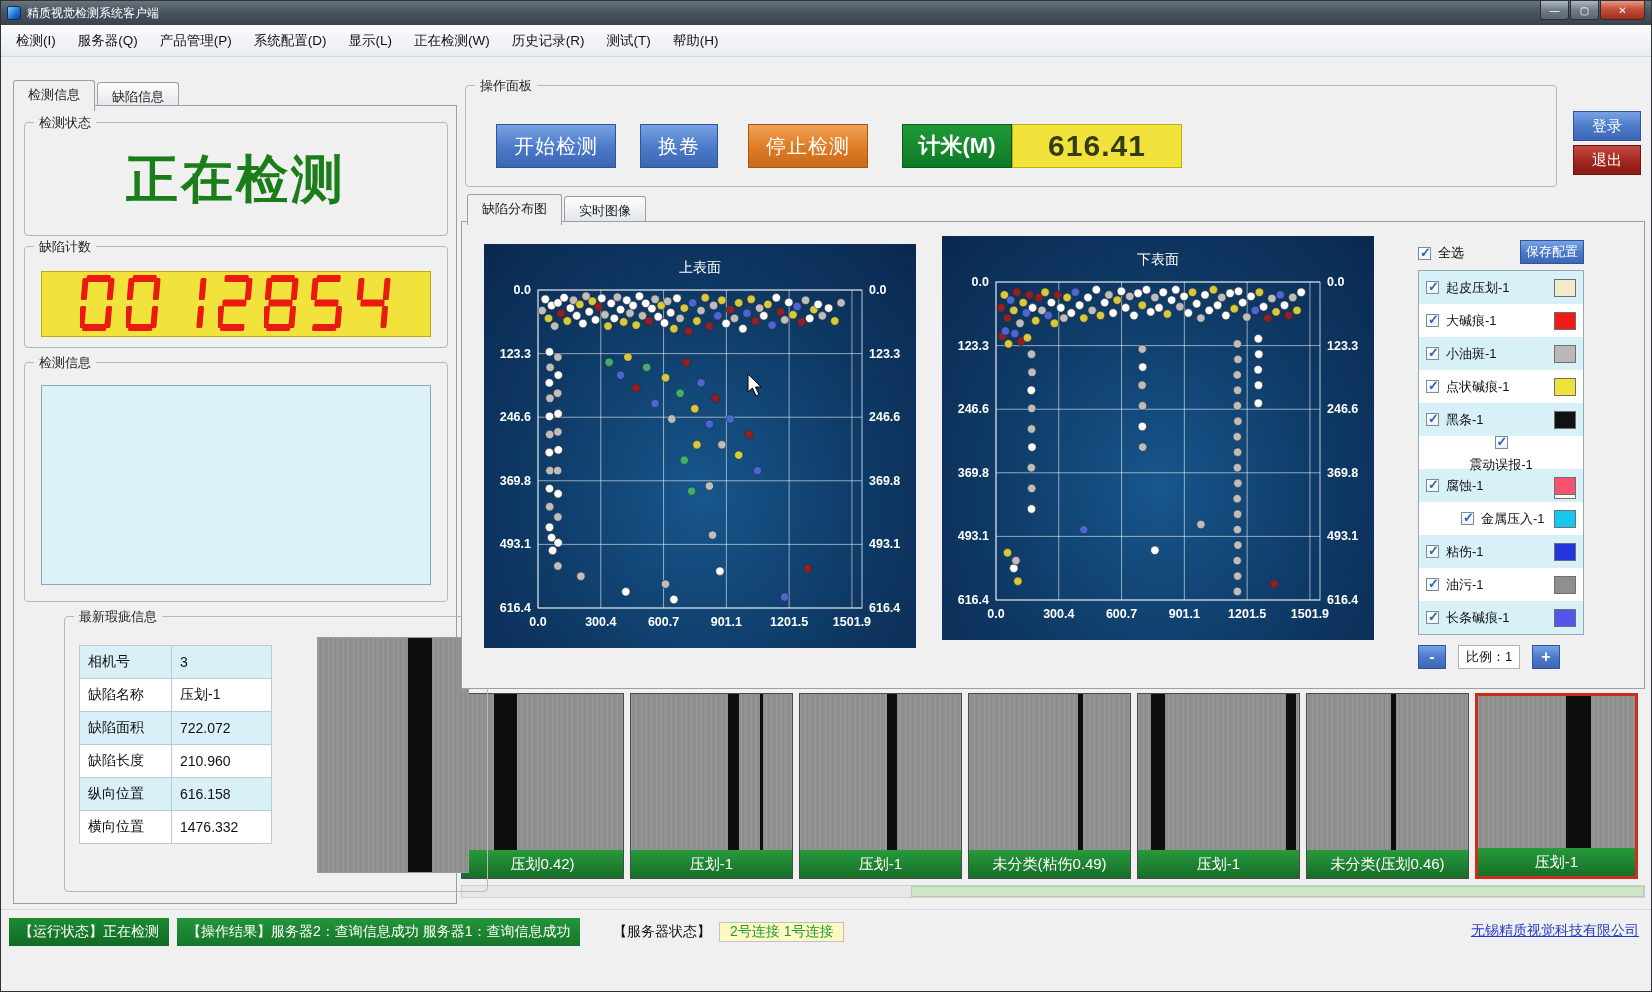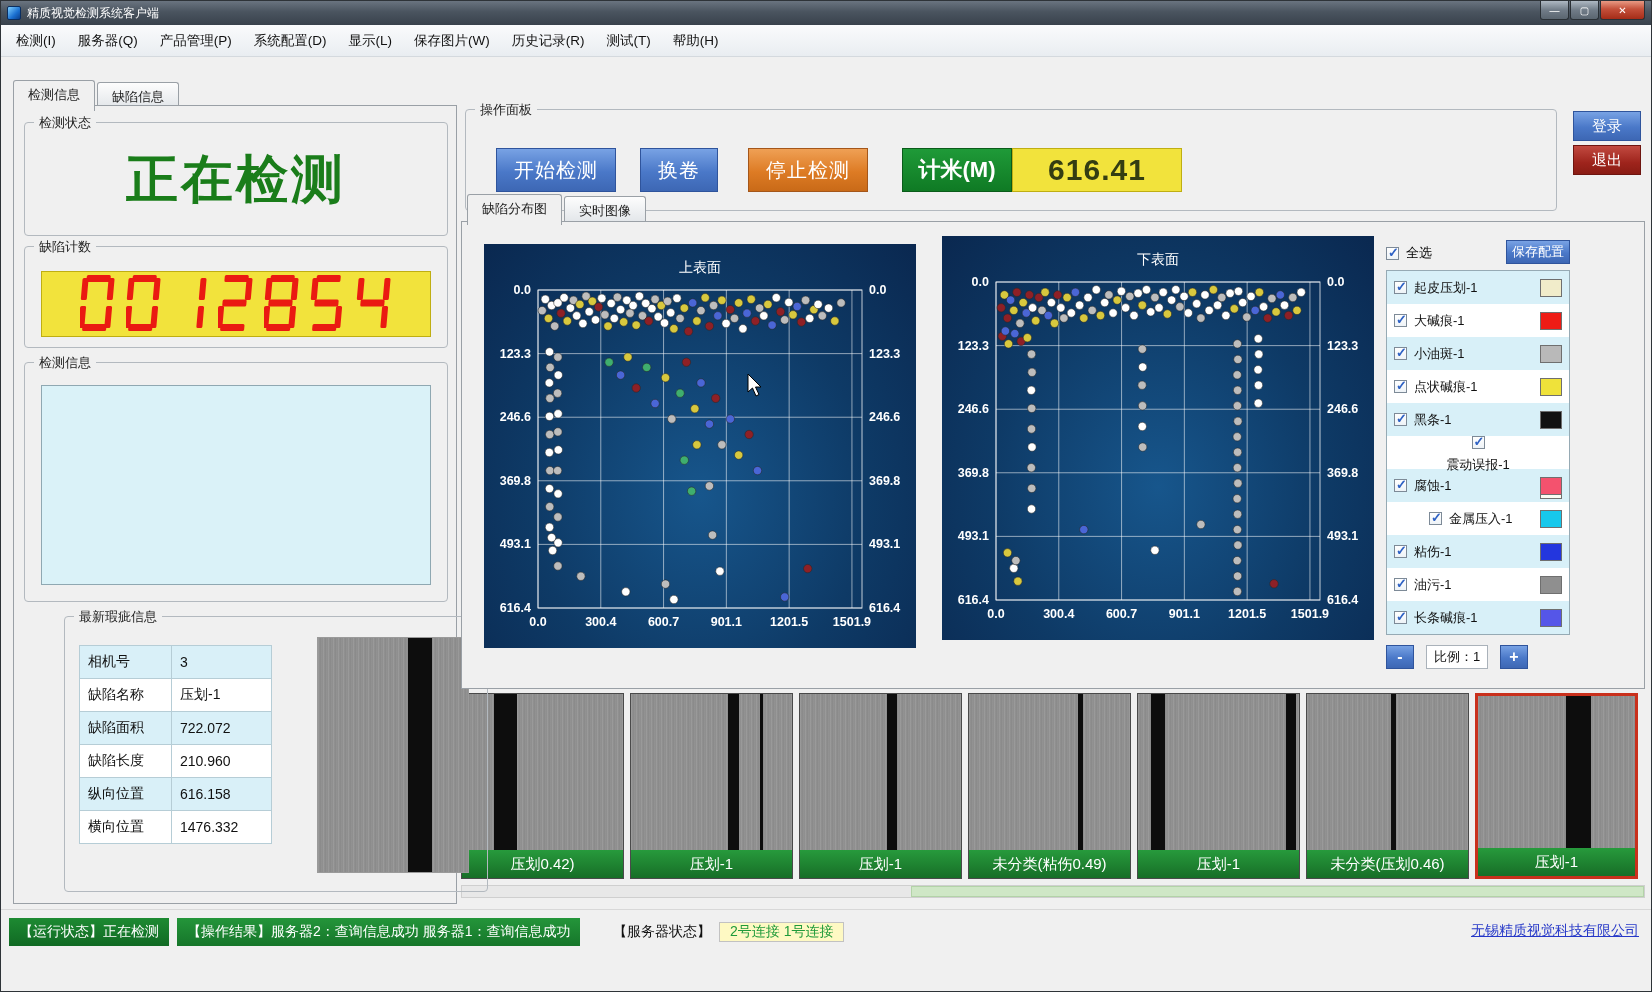--- a/index.html
+++ b/index.html
@@ -60,21 +60,21 @@
     color:#fff;font-size:22px;font-weight:bold;display:flex;align-items:center;justify-content:center;}
   #meter-value{position:absolute;height:44px;background:#f2e33c;border:1px solid #bfae12;color:#343d12;
     font-size:30px;font-weight:bold;display:flex;align-items:center;justify-content:center;letter-spacing:1px;}
 
   
   .chart-panel{position:absolute;width:432px;height:404px;
     background:radial-gradient(ellipse at 50% 62%, #17568c 0%, #0e3a66 55%, #0a2850 100%);}
   .chart-panel svg{position:absolute;left:0;top:0;}
 
   
-  #legend{position:absolute;left:924px;top:18px;width:184px;}
+  #legend{position:absolute;left:956px;top:18px;width:166px;}
   #legend-header{display:flex;align-items:center;height:26px;}
   .checkbox{width:13px;height:13px;border:1px solid #7d8a97;background:linear-gradient(#fff,#eef3f7);
     display:inline-block;position:relative;flex:none;}
   .checkbox.checked::after{content:"\2713";position:absolute;left:1px;top:-3px;font-size:13px;color:#2f62c4;font-weight:bold;}
   #legend-list{border:1px solid #96aab4;background:#fff;margin-top:4px;}
   .legend-row{display:flex;align-items:center;gap:7px;height:33px;padding:0 7px;font-size:13px;color:#111;}
   .legend-swatch{margin-left:auto;width:22px;height:18px;border:1px solid #6f6f6f;flex:none;}
   #save-config{position:absolute;right:0;top:0;width:64px;height:24px;font-size:13px;}
   #scale-row{display:flex;align-items:center;margin-top:10px;gap:12px;}
   .scale-btn{width:28px;height:24px;font-size:16px;font-weight:bold;}
@@ -117,21 +117,21 @@
       <div class="winbtn close">✕</div>
     </div>
   </div>
 
   <div id="menubar">
       <div class="menu-item">检测(I)</div>
       <div class="menu-item">服务器(Q)</div>
       <div class="menu-item">产品管理(P)</div>
       <div class="menu-item">系统配置(D)</div>
       <div class="menu-item">显示(L)</div>
-      <div class="menu-item">保存图片(W)</div>
+      <div class="menu-item">正在检测(W)</div>
       <div class="menu-item">历史记录(R)</div>
       <div class="menu-item">测试(T)</div>
       <div class="menu-item">帮助(H)</div>
     </div>
 
   <div class="tabrow" style="left:12px;top:79px;" id="left-tabrow">
       <div class="tab active">检测信息</div>
       <div class="tab">缺陷信息</div>
     </div>
   <div class="tabpage" style="left:12px;top:104px;width:444px;height:799px;">
@@ -242,21 +242,21 @@
             <tr class="row-plain">
               <td class="lbl">横向位置</td>
               <td class="val">1476.332</td>
             </tr>
           </tbody>
         </table>
       <div id="detail-image" style="background: linear-gradient(90deg, rgba(0, 0, 0, 0) 60%, rgb(13, 13, 13) 60%, rgb(13, 13, 13) 76%, rgba(0, 0, 0, 0) 76%), repeating-linear-gradient(90deg, rgb(143, 143, 143) 0px, rgb(164, 164, 164) 1px, rgb(123, 123, 123) 2px, rgb(155, 155, 155) 3px, rgb(136, 136, 136) 4px, rgb(150, 150, 150) 5px);"></div>
     </div>
   </div>
 
-  <div class="gb" style="left:464px;top:84px;width:1092px;height:102px;margin-top:24px;">
+  <div class="gb" style="left:464px;top:84px;width:1092px;height:102px;">
     <span class="gb-title">操作面板</span>
     <div class="btn btn-blue bigbtn" style="left:30px;top:38px;width:120px;">开始检测</div>
     <div class="btn btn-blue bigbtn" style="left:174px;top:38px;width:78px;">换卷</div>
     <div class="btn btn-orange bigbtn" style="left:282px;top:38px;width:120px;">停止检测</div>
     <div id="meter-label" style="left:436px;top:38px;width:110px;">计米(M)</div>
     <div id="meter-value" style="left:546px;top:38px;width:170px;">616.41</div>
   </div>
   <div class="btn btn-blue" style="position:absolute;left:1572px;top:110px;width:68px;height:30px;font-size:15px;">登录</div>
   <div class="btn btn-red" style="position:absolute;left:1572px;top:144px;width:68px;height:30px;font-size:15px;">退出</div>
 

